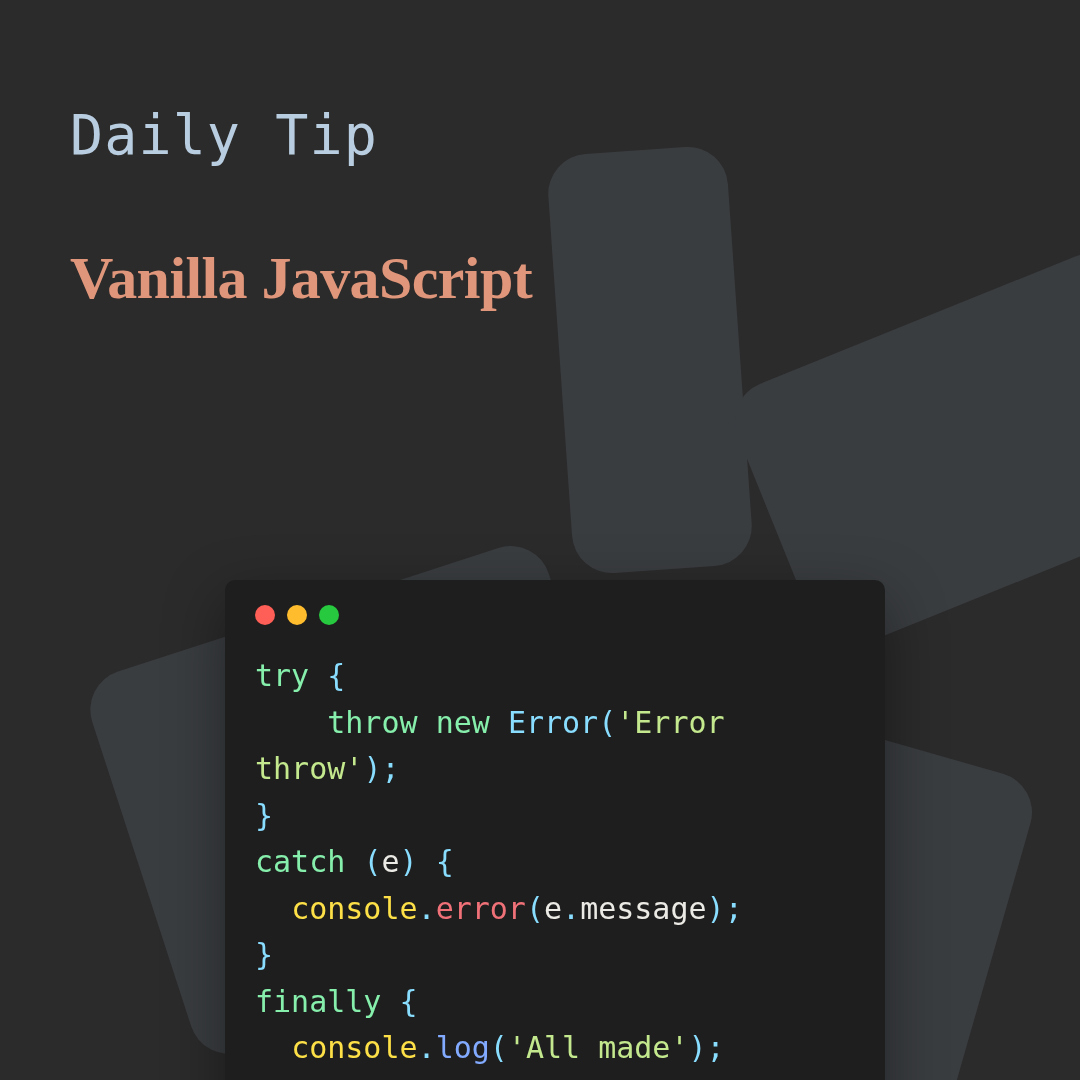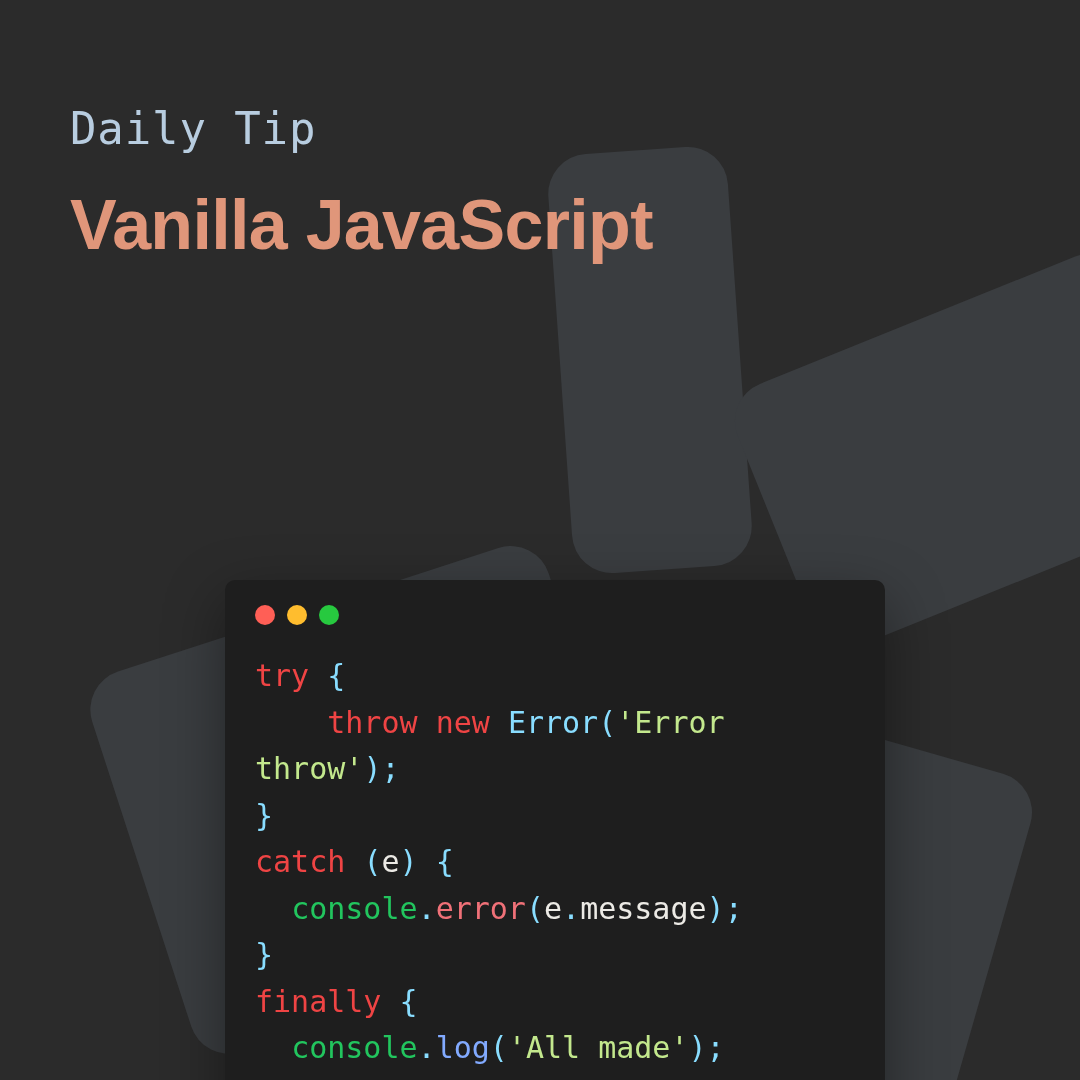--- a/index.html
+++ b/index.html
@@ -21,32 +21,32 @@
 .shape3 { width: 480px; height: 400px; left: 130px; top: 600px; transform: rotate(-18deg); }
 .shape4 { width: 420px; height: 360px; left: 580px; top: 720px; transform: rotate(16deg); }
 
 .header {
   position: absolute;
   left: 70px;
   top: 100px;
 }
 .subtitle {
   color: #b8cde0;
-  font-size: 44px;
+  font-size: 55px;
   font-weight: 400;
   line-height: 1.3;
   letter-spacing: 0.02em;
 }
 .title {
   color: #e0967a;
-  font-size: 70px;
+  font-size: 60px;
   font-weight: 600;
   line-height: 1.15;
-  margin-top: 28px;
-  font-family: Liberation Sans, sans-serif;
+  margin-top: 72px;
+  font-family: Liberation Serif, serif;
   letter-spacing: -0.01em;
 }
 
 .code-window {
   position: absolute;
   left: 225px;
   top: 580px;
   width: 660px;
   background: #1e1e1e;
   border-radius: 10px;
@@ -58,28 +58,28 @@
 .dot.red { background: #ff5f56; }
 .dot.yellow { background: #ffbd2e; }
 .dot.green { background: #27c93f; }
 
 .code {
   font-size: 30px;
   line-height: 1.55;
   white-space: pre-wrap;
   color: #eceae5;
 }
-.kw { color: #ef4444; }
+.kw { color: #86efac; }
 .cls { color: #89ddff; }
 .str { color: #c3e88d; }
 .fn { color: #82aaff; }
 .err { color: #f07178; }
 .punct { color: #89ddff; }
 .txt { color: #eceae5; }
-.console { color: #22c55e; }
+.console { color: #fde047; }
 </style>
 </head>
 <body>
 
 <div class="bg-shape shape1"></div>
 <div class="bg-shape shape2"></div>
 <div class="bg-shape shape3"></div>
 <div class="bg-shape shape4"></div>
 
 <div class="header">

